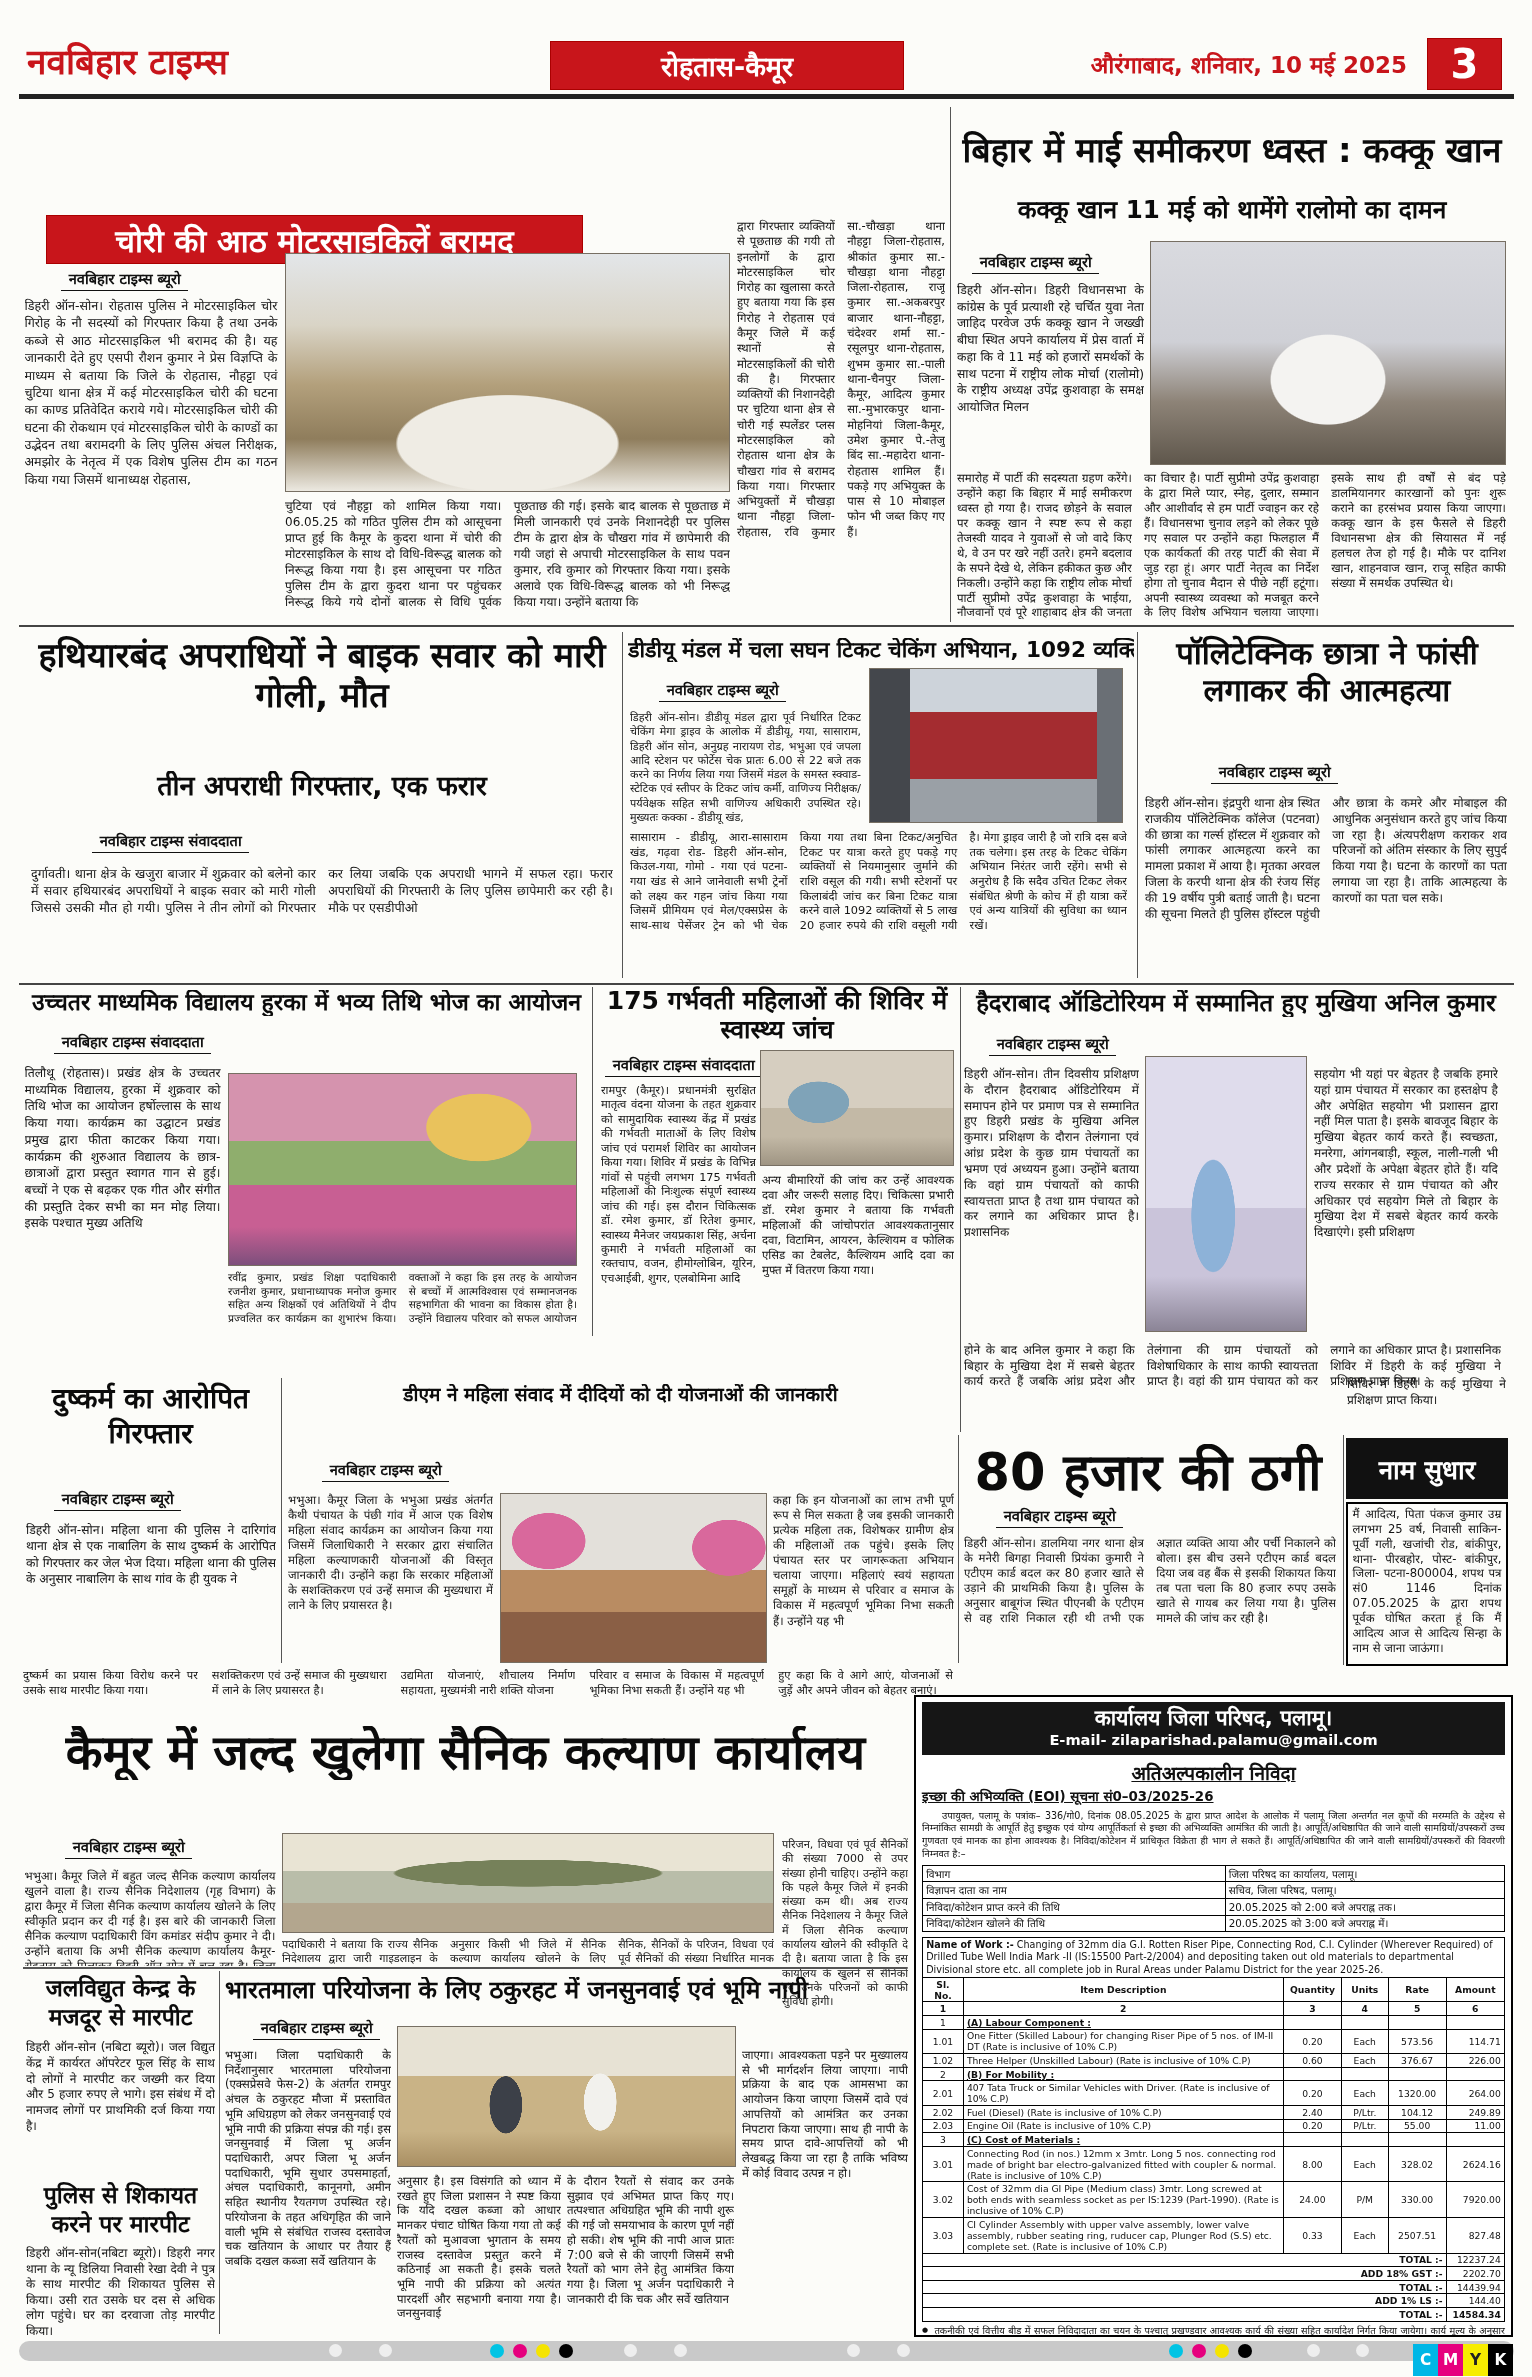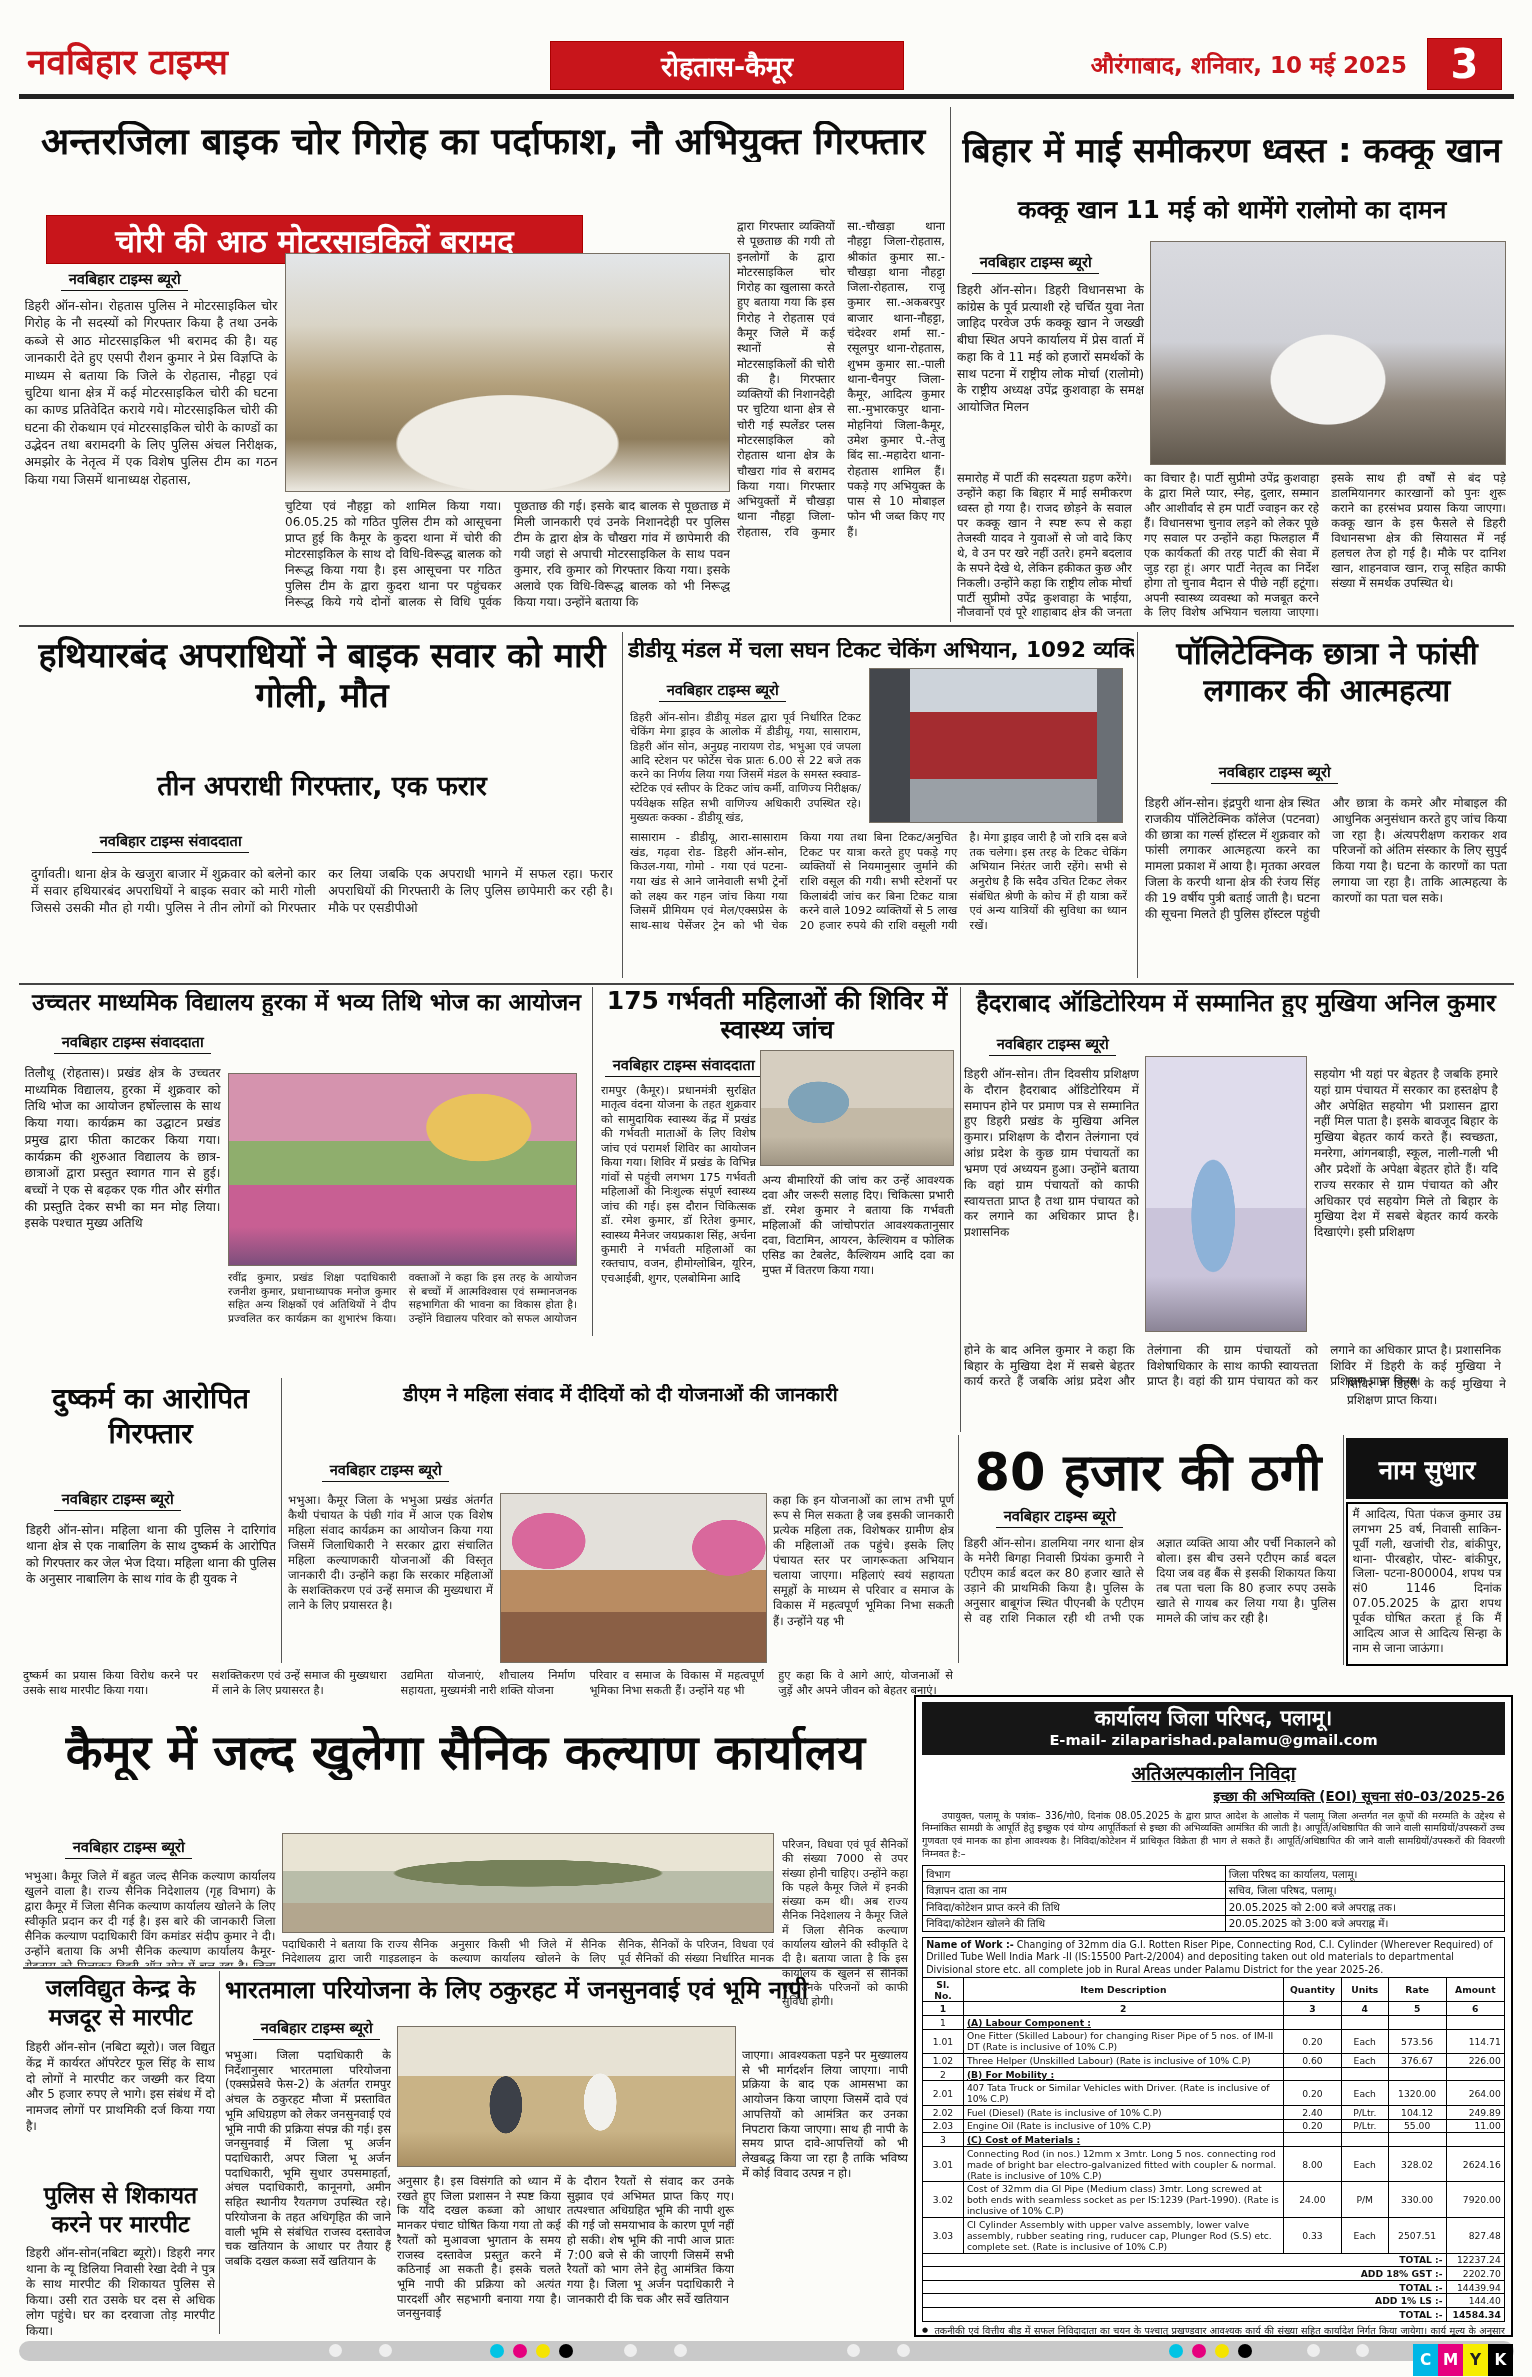--- a/index.html
+++ b/index.html
@@ -35,21 +35,21 @@
   .p7{background:radial-gradient(25% 30% at 18% 28%,#d9689c 0 55%,transparent 56%),radial-gradient(25% 30% at 86% 32%,#d9689c 0 55%,transparent 56%),linear-gradient(180deg,#e3e0da 0 45%,#b98c62 45% 70%,#8a5f45 70% 100%);}
   .p8{background:radial-gradient(60% 30% at 50% 40%,#76815a 0 45%,transparent 46%),linear-gradient(180deg,#e9e4d4 0 38%,#b9bda9 38% 70%,#b3a68e 70% 100%);}
   .p9{background:radial-gradient(8% 34% at 32% 56%,#3c4048 0 60%,transparent 61%),radial-gradient(8% 34% at 60% 54%,#f2f1ed 0 60%,transparent 61%),linear-gradient(180deg,#e7e2d4 0 35%,#c9b386 35% 75%,#a98f63 100%);}
 
   
   .tender { position:absolute; border:2.7px solid #000; background:#fff; padding:4.6px 6.1px; overflow:hidden; }
   .tender .blackhead { background:#161616; color:#fff; text-align:center; padding:4.6px 3.1px 6.1px; }
   .tender .blackhead .l1 { font-size:21px; font-weight:bold; line-height:1.2; }
   .tender .blackhead .l2 { font-size:14.6px; font-weight:bold; line-height:1.2; }
   .tender .t-title { text-align:center; font-size:19px; font-weight:bold; text-decoration:underline; margin-top:4.6px; }
-  .tender .t-sub { text-align:right; font-size:13.4px; font-weight:bold; text-decoration:underline; margin-top:1.5px; }
+  .tender .t-sub { text-align:left; font-size:13.4px; font-weight:bold; text-decoration:underline; margin-top:1.5px; }
   .tender .t-intro { font-size:9.6px; line-height:1.32; text-align:justify; margin-top:4.6px; text-indent:20px; }
   table.tt { border-collapse:collapse; width:100%; margin-top:4.6px; font-size:9.6px; }
   table.tt td, table.tt th { border:1.4px solid #000; padding:0.8px 3.1px; vertical-align:middle; }
   table.tt th { font-weight:bold; text-align:center; }
   .tt .c { text-align:center; }
   .tt .r { text-align:right; }
   .tt .grp { font-weight:bold; text-decoration:underline; }
   .now-row { font-size:9.6px; line-height:1.3; }
   .bullets { margin-top:3.8px; font-size:9.6px; line-height:1.3; }
   .bullets .b { position:relative; padding-left:12.3px; text-align:justify; margin-top:1.5px; }
@@ -70,21 +70,20 @@
   <div class="abs redbox" style="left:550px;top:41px;width:354px;height:49px;">
     <span style="font-size:27px;font-weight:bold;">रोहतास-कैमूर</span>
   </div>
   <div class="abs red" style="left:27px;top:37px;width:475px;font-size:35px;font-weight:bold;">नवबिहार टाइम्स</div>
   <div class="abs red" style="left:1062px;top:48px;width:345px;font-size:23px;font-weight:bold;text-align:right;">औरंगाबाद, शनिवार, 10 मई 2025</div>
   <div class="abs redbox" style="left:1427px;top:38px;width:75px;height:52px;">
     <span style="font-size:40px;font-weight:bold;">3</span>
   </div>
   <div class="rule-h" style="left:19px;top:94px;width:1495px;height:4.6px;"></div>
 
-  <div class="abs hl nowrap" style="left:23px;top:121px;width:920px;font-size:37px;">अन्तरजिला बाइक चोर गिरोह का पर्दाफाश, नौ अभियुक्त गिरफ्तार</div>
   <div class="abs redbox" style="left:46px;top:215px;width:537px;height:49px;">
     <span style="font-size:31px;font-weight:bold;white-space:nowrap;">चोरी की आठ मोटरसाइकिलें बरामद</span>
   </div>
   <span class="abs byline" style="left:61px;top:270px;">नवबिहार टाइम्स ब्यूरो</span>
   <div class="abs bt" style="left:24.5px;top:297px;width:253px;height:323px;font-size:12.6px;line-height:1.38;">डिहरी ऑन-सोन। रोहतास पुलिस ने मोटरसाइकिल चोर गिरोह के नौ सदस्यों को गिरफ्तार किया है तथा उनके कब्जे से आठ मोटरसाइकिल भी बरामद की है। यह जानकारी देते हुए एसपी रौशन कुमार ने प्रेस विज्ञप्ति के माध्यम से बताया कि जिले के रोहतास, नौहट्टा एवं चुटिया थाना क्षेत्र में कई मोटरसाइकिल चोरी की घटना का काण्ड प्रतिवेदित कराये गये। मोटरसाइकिल चोरी की घटना की रोकथाम एवं मोटरसाइकिल चोरी के काण्डों का उद्भेदन तथा बरामदगी के लिए पुलिस अंचल निरीक्षक, अमझोर के नेतृत्व में एक विशेष पुलिस टीम का गठन किया गया जिसमें थानाध्यक्ष रोहतास,</div>
   <div class="ph p1" style="left:285px;top:253px;width:445px;height:239px;"></div>
   <div class="abs bt cols2" style="left:285px;top:498px;width:445px;height:123px;font-size:12px;line-height:1.34;">चुटिया एवं नौहट्टा को शामिल किया गया। 06.05.25 को गठित पुलिस टीम को आसूचना प्राप्त हुई कि कैमूर के कुदरा थाना में चोरी की मोटरसाइकिल के साथ दो विधि-विरूद्ध बालक को निरूद्ध किया गया है। इस आसूचना पर गठित पुलिस टीम के द्वारा कुदरा थाना पर पहुंचकर निरूद्ध किये गये दोनों बालक से विधि पूर्वक पूछताछ की गई। इसके बाद बालक से पूछताछ में मिली जानकारी एवं उनके निशानदेही पर पुलिस टीम के द्वारा क्षेत्र के चौखरा गांव में छापेमारी की गयी जहां से अपाची मोटरसाइकिल के साथ पवन कुमार, रवि कुमार को गिरफ्तार किया गया। इसके अलावे एक विधि-विरूद्ध बालक को भी निरूद्ध किया गया। उन्होंने बताया कि</div>
   <div class="abs bt cols2" style="left:737px;top:219px;width:208px;height:402px;font-size:11.5px;line-height:1.33;">द्वारा गिरफ्तार व्यक्तियों से पूछताछ की गयी तो इनलोगों के द्वारा मोटरसाइकिल चोर गिरोह का खुलासा करते हुए बताया गया कि इस गिरोह ने रोहतास एवं कैमूर जिले में कई स्थानों से मोटरसाइकिलों की चोरी की है। गिरफ्तार व्यक्तियों की निशानदेही पर चुटिया थाना क्षेत्र से चोरी गई स्पलेंडर प्लस मोटरसाइकिल को रोहतास थाना क्षेत्र के चौखरा गांव से बरामद किया गया। गिरफ्तार अभियुक्तों में चौखड़ा थाना नौहट्टा जिला-रोहतास, रवि कुमार सा.-चौखड़ा थाना नौहट्टा जिला-रोहतास, श्रीकांत कुमार सा.-चौखड़ा थाना नौहट्टा जिला-रोहतास, राजू कुमार सा.-अकबरपुर बाजार थाना-नौहट्टा, चंदेश्वर शर्मा सा.-रसूलपुर थाना-रोहतास, शुभम कुमार सा.-पाली थाना-चैनपुर जिला-कैमूर, आदित्य कुमार सा.-मुभारकपुर थाना-मोहनियां जिला-कैमूर, उमेश कुमार पे.-तेजु बिंद सा.-महादेरा थाना-रोहतास शामिल हैं। पकड़े गए अभियुक्त के पास से 10 मोबाइल फोन भी जब्त किए गए हैं।</div>
 
   <div class="rule-v" style="left:950px;top:107px;height:515px;"></div>

